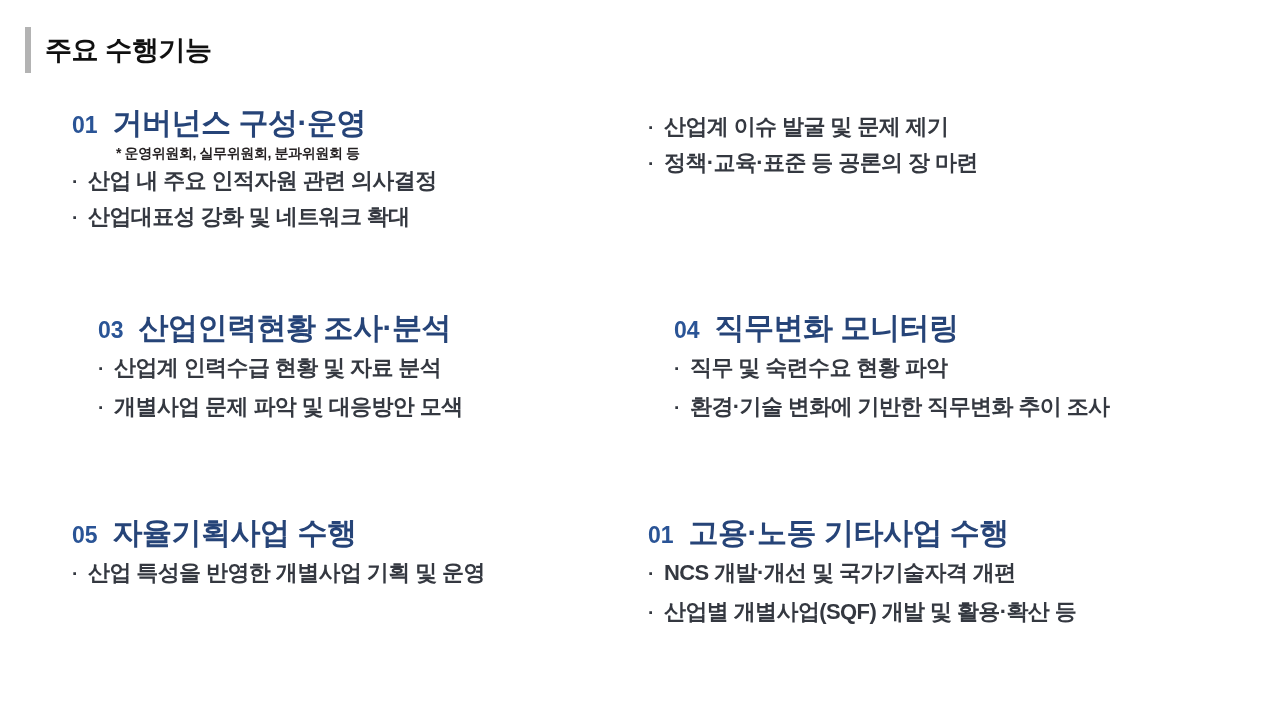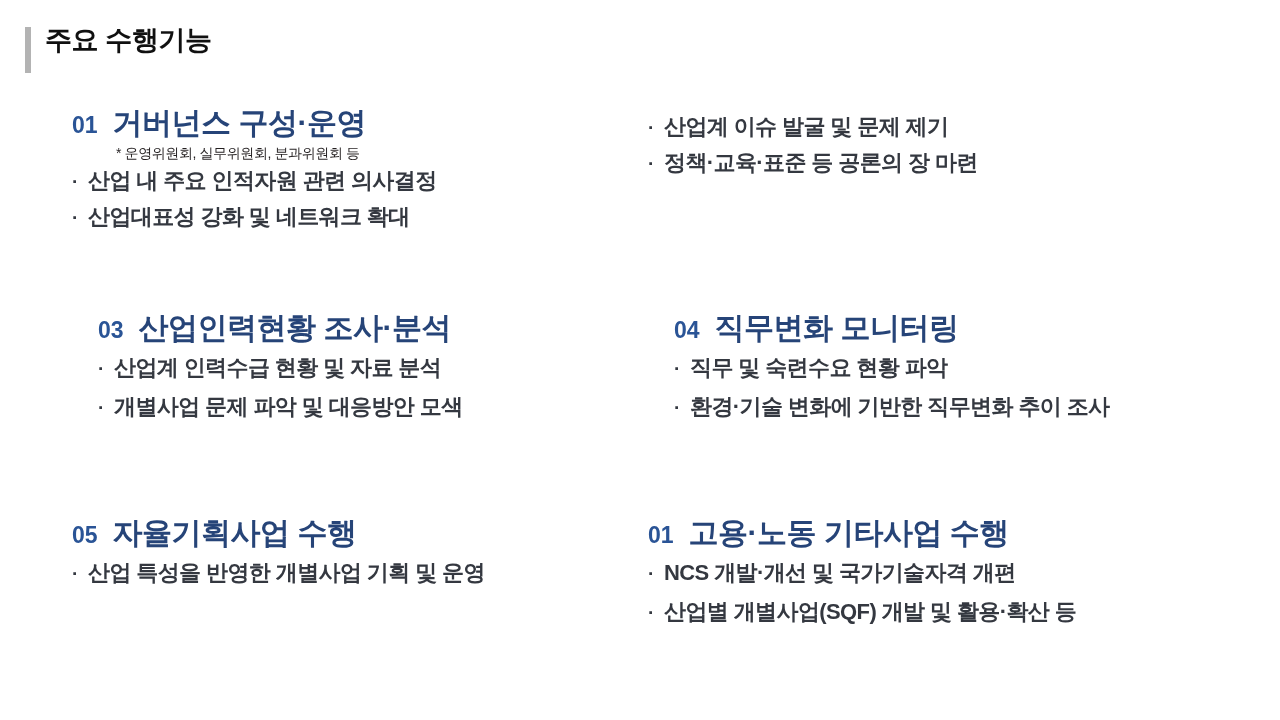--- a/index.html
+++ b/index.html
@@ -17,21 +17,21 @@
     -webkit-font-smoothing: antialiased;
   }
 
   
   .slide-title-wrap {
     position: absolute;
     left: 25px;
     top: 27px;
     height: 46px;
     display: flex;
-    align-items: flex-start;
+    align-items: center;
   }
   .title-accent-bar {
     width: 6px;
     height: 46px;
     background: #b3b3b3;
     flex: 0 0 auto;
   }
   .slide-title {
     margin-left: 14px;
     font-size: 27px;
@@ -85,21 +85,21 @@
     color: #264478;
     letter-spacing: -0.5px;
     margin-left: 15px;
     flex: 0 0 auto;
   }
 
   
   .sec-note {
     margin: 6px 0 0 44px;
     font-size: 14px;
-    font-weight: normal;
+    font-weight: bold;
     color: #231f20;
     letter-spacing: -0.4px;
     white-space: nowrap;
     line-height: 1.1;
   }
 
   
   .bullets {
     list-style: none;
     margin: 7px 0 0 0;

